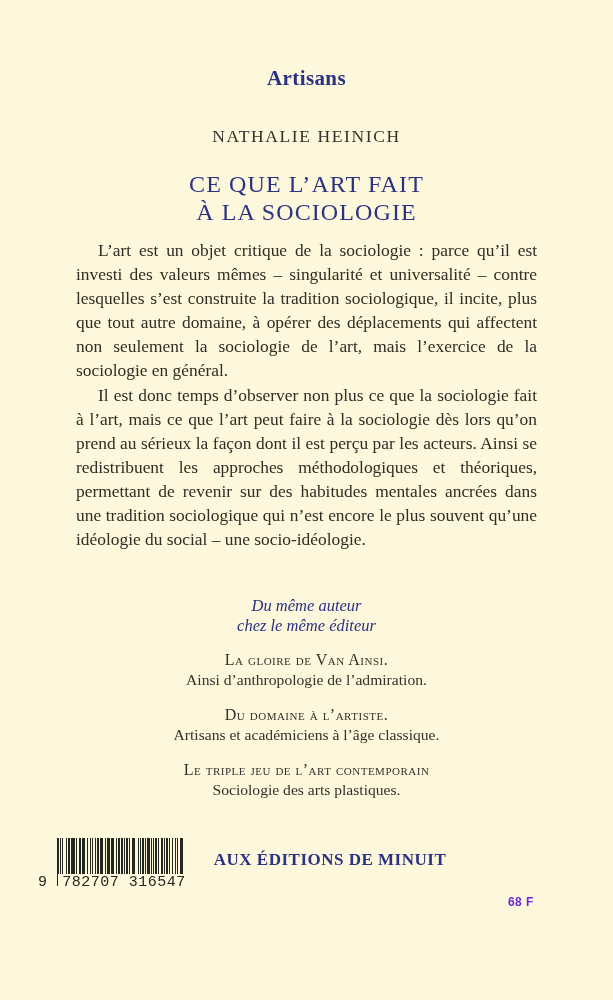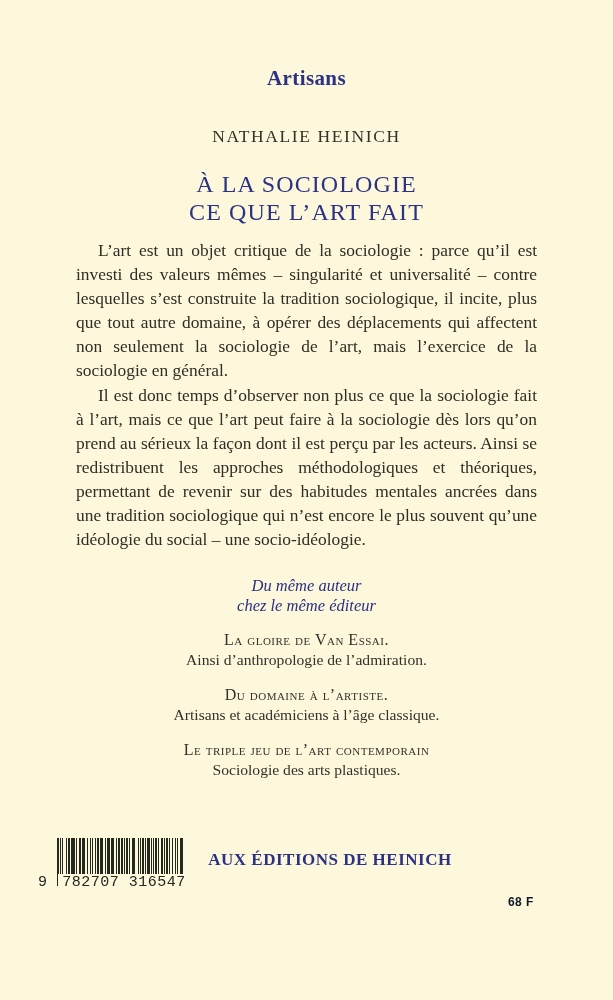--- a/index.html
+++ b/index.html
@@ -70,21 +70,21 @@
     color: #312c24;
   }
   .blurb p {
     margin: 0;
     text-indent: 22px;
   }
 
   
   .same-author {
     position: absolute;
-    top: 576px;
+    top: 596px;
     left: 0;
     width: 613px;
     text-align: center;
   }
   .sa-heading {
     font-style: italic;
     font-size: 16.5px;
     line-height: 20px;
     color: #2b3183;
   }
@@ -146,21 +146,21 @@
     color: #3a352c;
   }
   .price {
     position: absolute;
     top: 895px;
     left: 508px;
     font-family: "Liberation Sans", sans-serif;
     font-size: 12px;
     font-weight: bold;
     letter-spacing: 0.4px;
-    color: #0f172a;
+    color: #6d28d9;
   }
 
   
   .barcode {
     position: absolute;
     top: 838px;
     left: 57px;
     width: 127px;
     height: 48px;
   }
@@ -208,52 +208,52 @@
 </head>
 <body>
 
 <div class="page">
 
   <div class="series">Artisans</div>
 
   <div class="author">NATHALIE HEINICH</div>
 
   <div class="title">
+    <span class="title-line">CE QUE L’ART FAIT</span>
     <span class="title-line">À LA SOCIOLOGIE</span>
-    <span class="title-line">CE QUE L’ART FAIT</span>
   </div>
 
   <div class="blurb">
     <p>L’art est un objet critique de la sociologie : parce qu’il est investi des valeurs mêmes – singularité et universalité – contre lesquelles s’est construite la tradition sociologique, il incite, plus que tout autre domaine, à opérer des déplacements qui affectent non seulement la sociologie de l’art, mais l’exercice de la sociologie en général.</p>
     <p>Il est donc temps d’observer non plus ce que la sociologie fait à l’art, mais ce que l’art peut faire à la sociologie dès lors qu’on prend au sérieux la façon dont il est perçu par les acteurs. Ainsi se redistribuent les approches méthodologiques et théoriques, permettant de revenir sur des habitudes mentales ancrées dans une tradition sociologique qui n’est encore le plus souvent qu’une idéologie du social – une socio-idéologie.</p>
   </div>
 
   <div class="same-author">
     <div class="sa-heading">
       <span>Du même auteur</span>
       <span>chez le même éditeur</span>
     </div>
     <div class="works">
       <div class="work">
-        <span class="work-title">La gloire de Van Essai.</span>
+        <span class="work-title">La gloire de Van Ainsi.</span>
         <span class="work-sub">Ainsi d’anthropologie de l’admiration.</span>
       </div>
       <div class="work">
         <span class="work-title">Du domaine à l’artiste.</span>
         <span class="work-sub">Artisans et académiciens à l’âge classique.</span>
       </div>
       <div class="work">
         <span class="work-title">Le triple jeu de l’art contemporain</span>
         <span class="work-sub">Sociologie des arts plastiques.</span>
       </div>
     </div>
   </div>
 
   <div class="publisher">
-    <span class="pub-name">AUX ÉDITIONS DE HEINICH</span>
+    <span class="pub-name">AUX ÉDITIONS DE MINUIT</span>
   </div>
 
   <div class="price">68 F</div>
 
   <div class="barcode">
     <div class="barcode-bars" id="barcode-bars">
         <i style="width: 1.86px;"></i>
         <i class="sp" style="width: 0.93px;"></i>
         <i style="width: 0.93px;"></i>
         <i class="sp" style="width: 1.86px;"></i>

